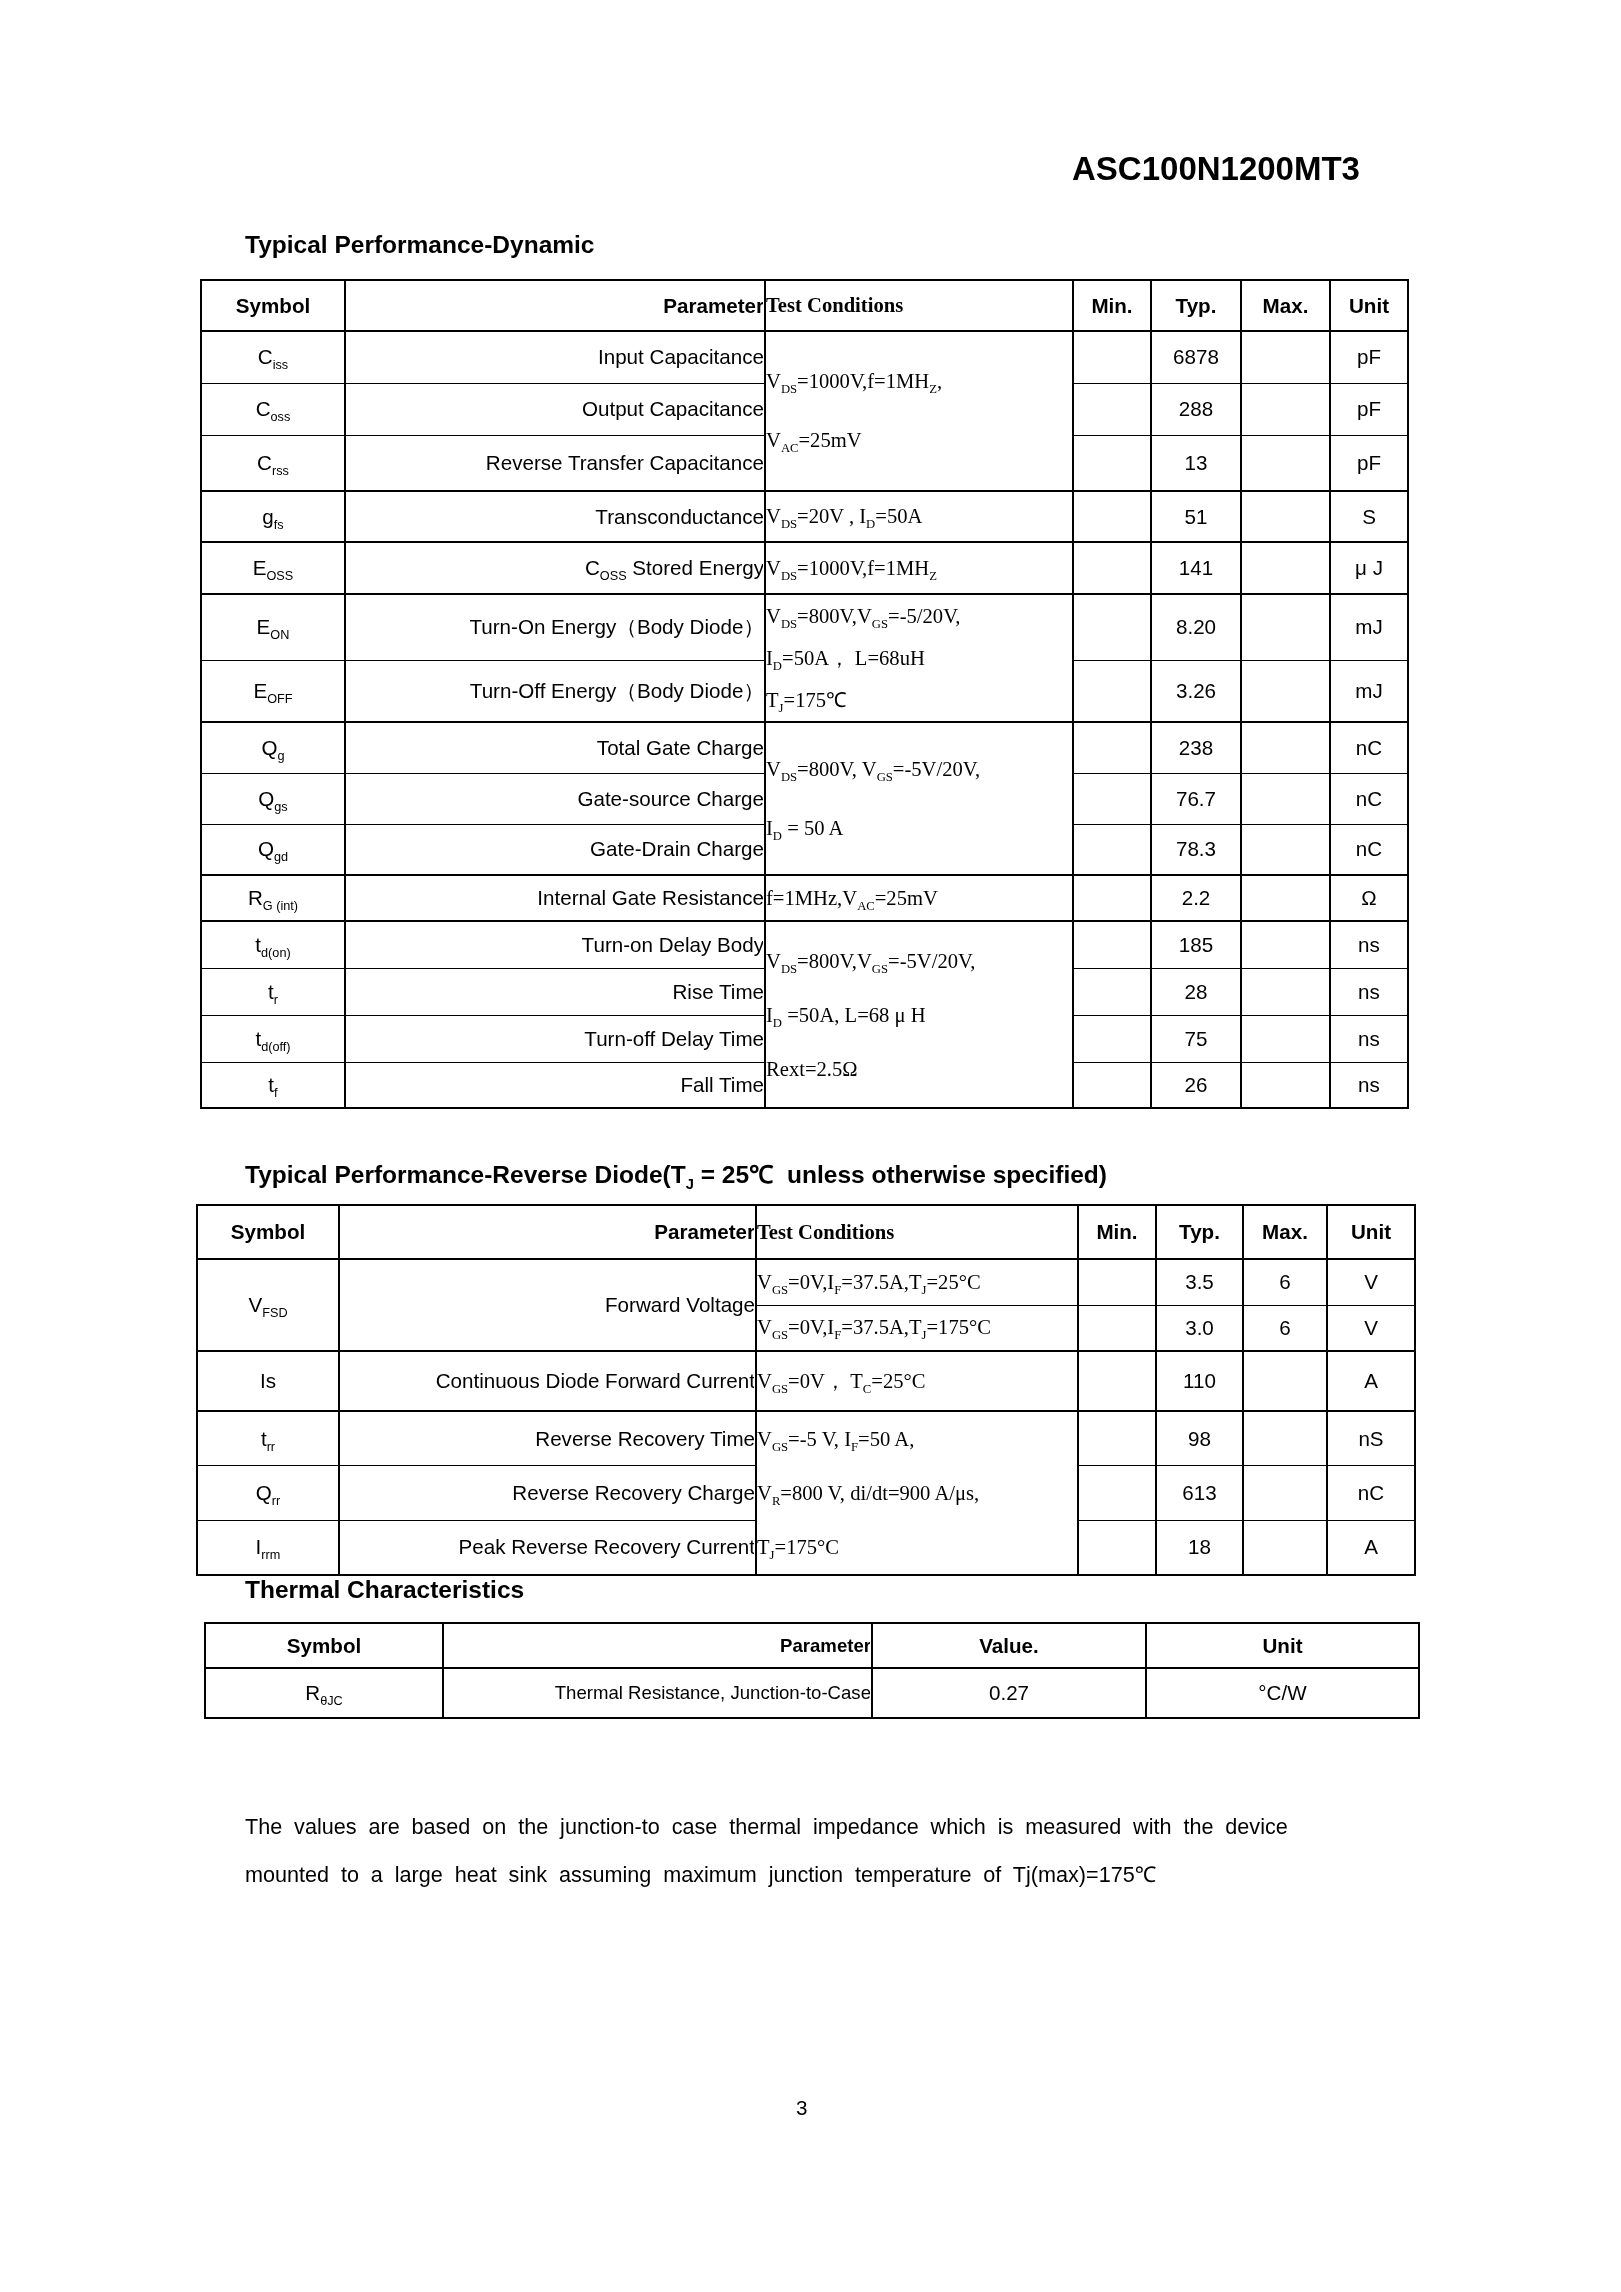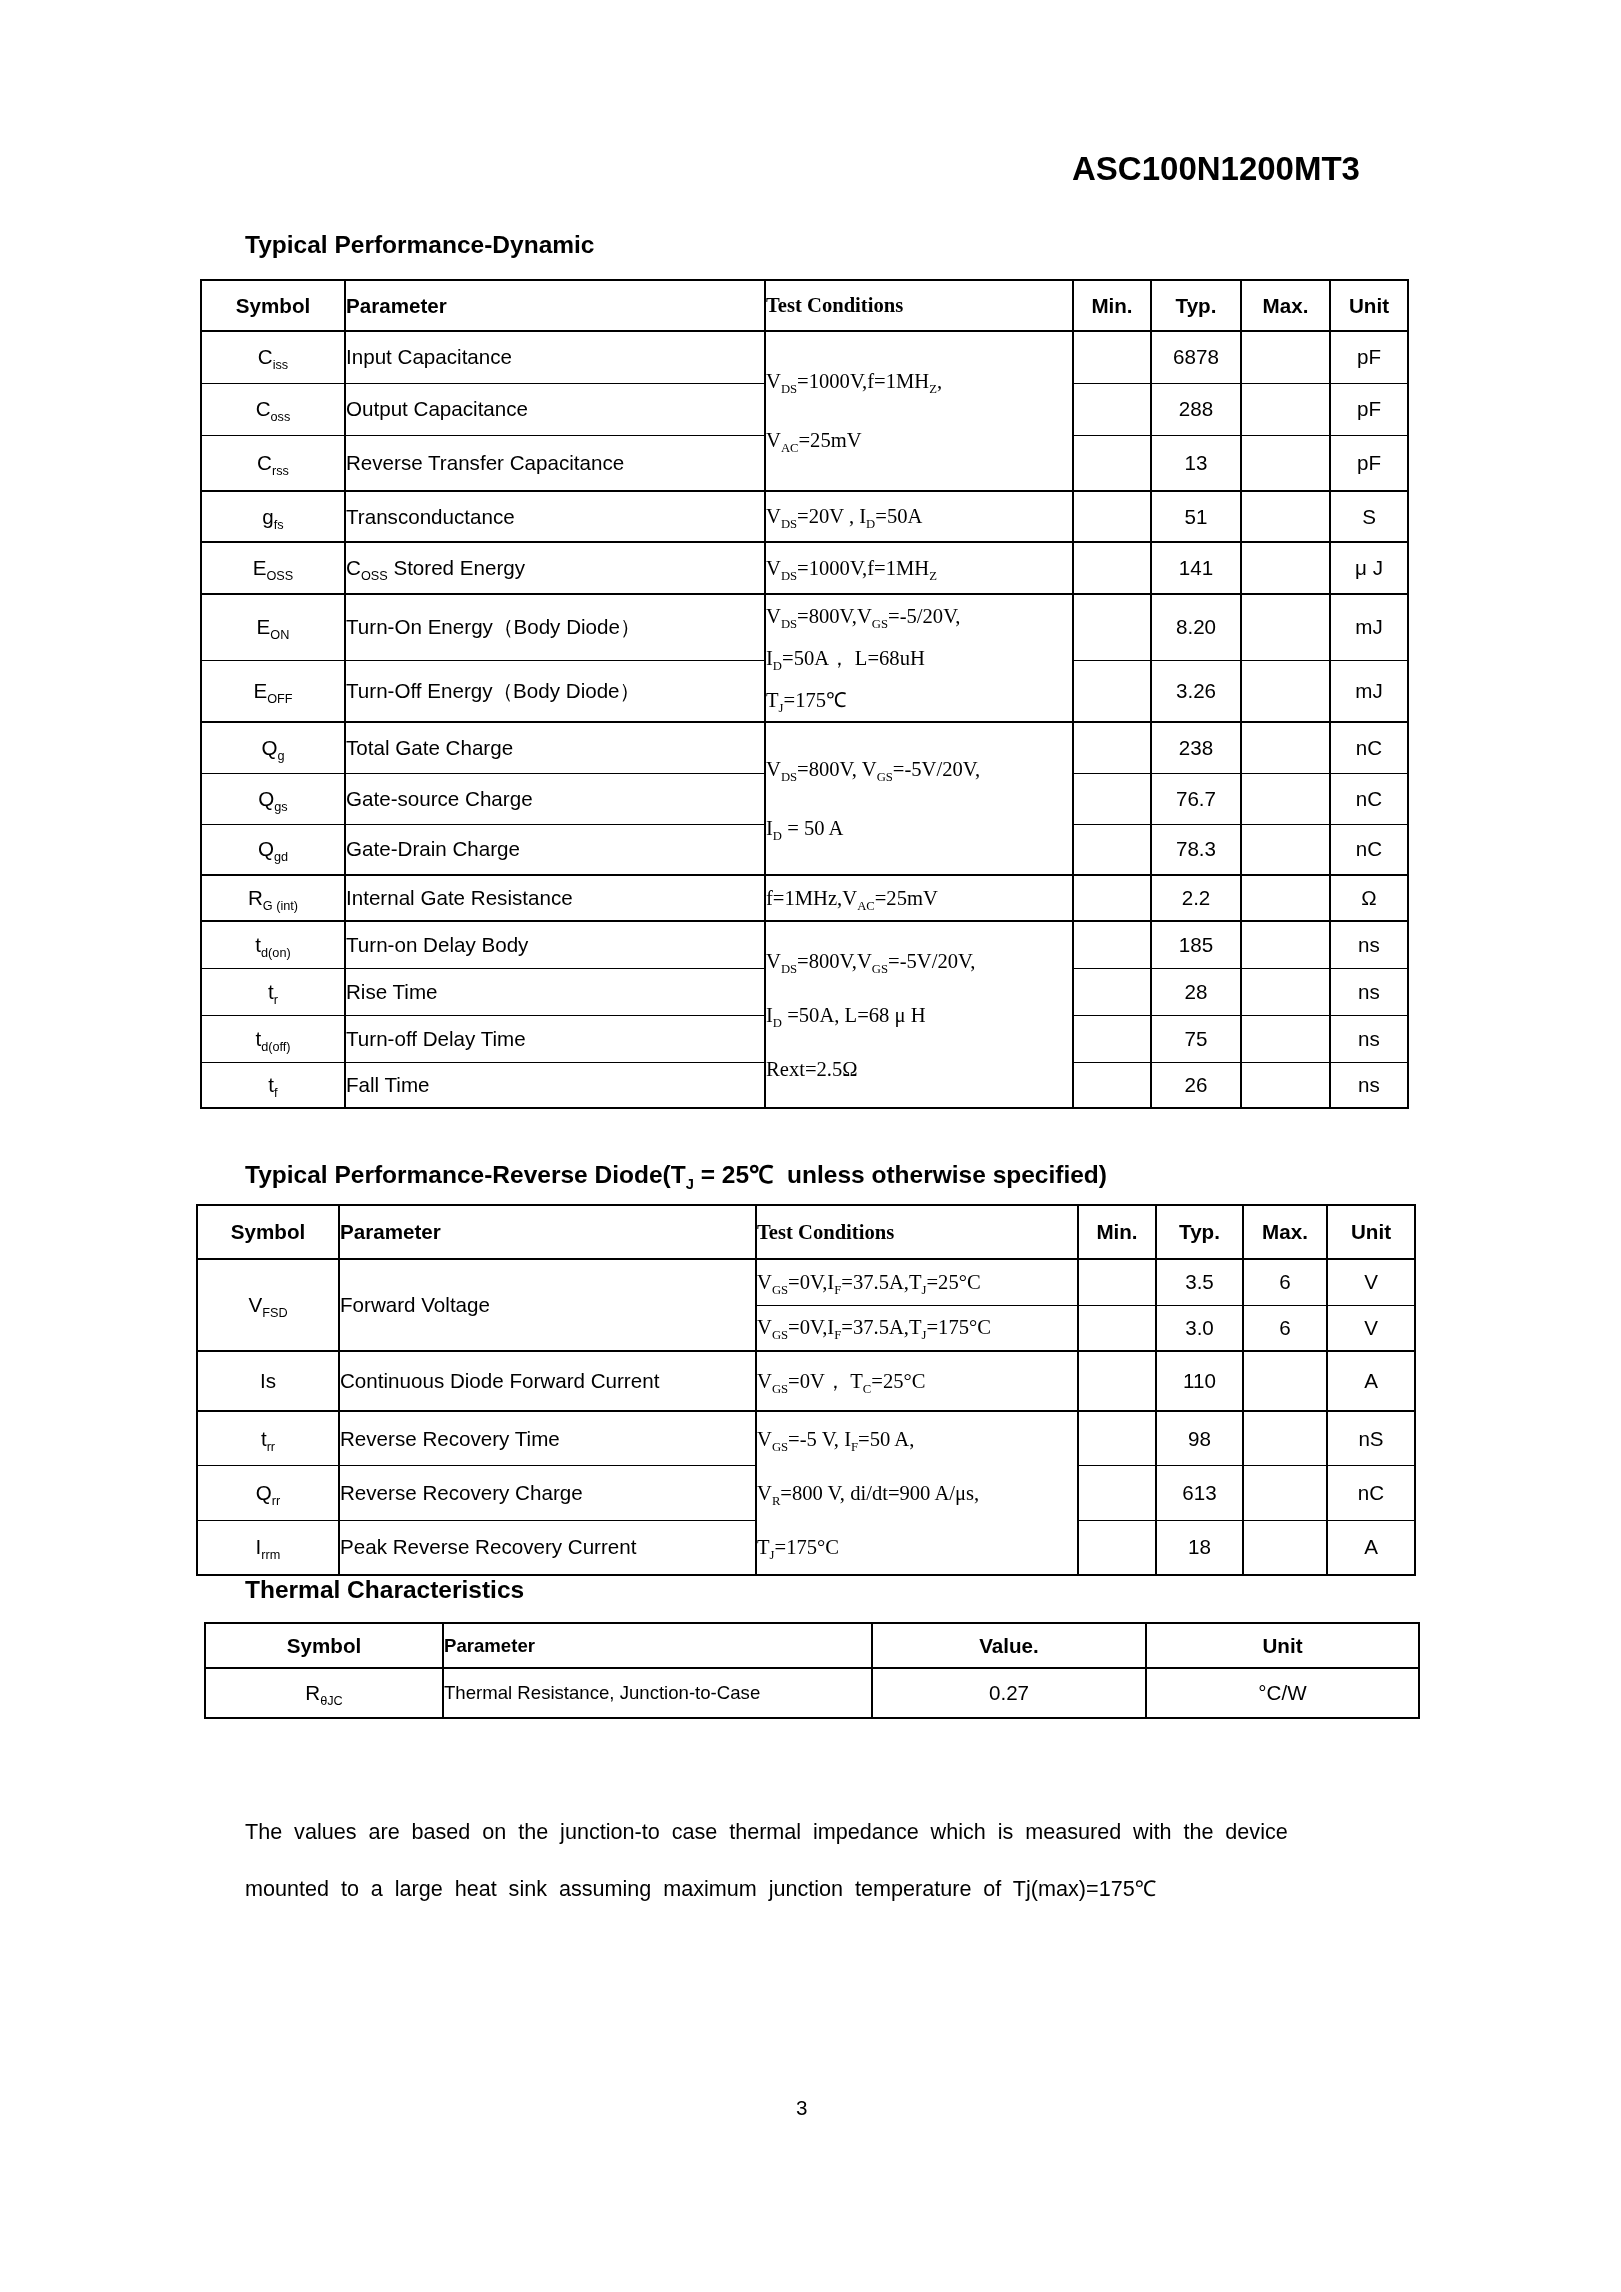--- a/index.html
+++ b/index.html
@@ -21,32 +21,32 @@
   }
   .tbl td {
     border-top:1px solid #000; border-bottom:1px solid #000;
     border-left:2px solid #000; border-right:2px solid #000;
     font-size:20.6px; vertical-align:middle; padding:0; overflow:hidden;
   }
   .tbl tr.hd td { font-weight:bold; border-bottom:2.9px solid #000; }
   .tbl tr.gs td { border-top:2.9px solid #000; }
   .t3 td { border:2.9px solid #000; }
   .sym  { text-align:center; }
-  .par  { text-align:left; padding:0 7.8px 0 12.7px; }
+  .par  { text-align:right; padding:0 7.8px 0 12.7px;border-radius:19px; }
   .cond { text-align:left; padding:0 7.8px 0 13.7px;font-family:Liberation Serif, serif; }
   .num  { text-align:center; }
   .ml60 { line-height:59px; }
   .ml55 { line-height:54px; }
   .ml43 { line-height:42px; }
   sub { font-size:12.7px; line-height:0; }
   .heading sub { font-size:14.7px; }
   .t3 .par { font-size:18.6px; }
   .footnote {
     position:absolute; left:245px; top:1803px; width:1157px;
-    font-size:21.6px; line-height:57px; word-spacing:5.9px;
+    font-size:21.6px; line-height:48px; word-spacing:5.9px;
   }
   .page-num { position:absolute; left:796px; top:2096px; font-size:20.6px; }
 </style>
 </head>
 <body>
 
 <div class="doc-title">ASC100N1200MT3</div>
 
 <div class="heading" style="top:231px">Typical Performance-Dynamic</div>
 

